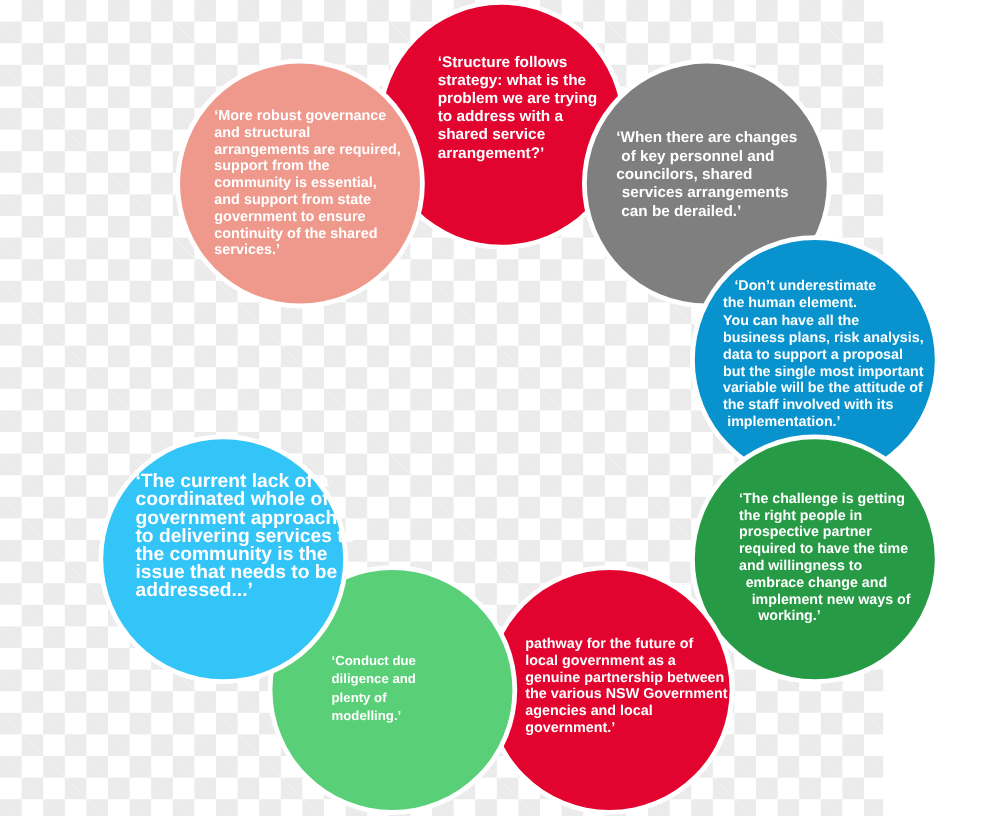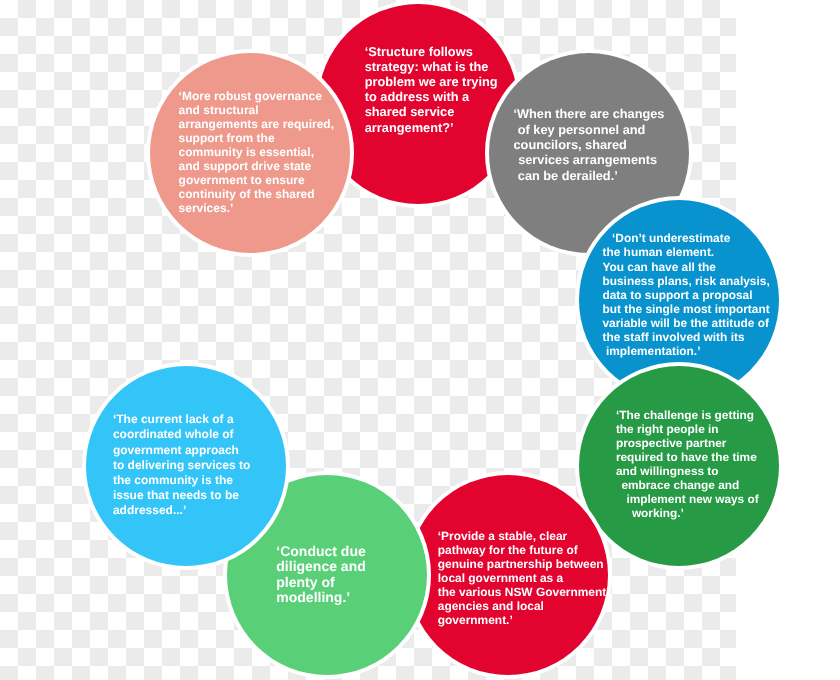--- a/index.html
+++ b/index.html
@@ -28,23 +28,23 @@
 .b0 .q{left:46.7px;top:40.1px;font-size:12.8px;line-height:15.1px}
 .b1{left:488.5px;top:52.6px;background:#7f7f7f;z-index:2}
 .b1 .q{left:25.0px;top:53.9px;font-size:12.75px;line-height:15.3px}
 .b2{left:579.2px;top:199.5px;background:#0893ce;z-index:3}
 .b2 .q{left:23.3px;top:31.9px;font-size:11.9px;line-height:14.1px}
 .b3{left:579px;top:366.4px;background:#269a45;z-index:4}
 .b3 .q{left:36.9px;top:42.9px;font-size:11.85px;line-height:13.95px}
 .b4{left:407.9px;top:475.4px;background:#e2032f;z-index:5}
 .b4 .q{left:29.9px;top:54.5px;font-size:11.95px;line-height:13.95px}
 .b5{left:227.0px;top:475.0px;background:#59cf77;z-index:6}
-.b5 .q{left:49.3px;top:69.0px;font-size:14px;line-height:15.25px}
+.b5 .q{left:49.3px;top:69.0px;font-size:11px;line-height:15.25px}
 .b6{left:86.0px;top:366.4px;background:#33c5f8;z-index:7}
-.b6 .q{left:26.9px;top:46px;font-size:12px;line-height:15.1px}
+.b6 .q{left:26.9px;top:28px;font-size:16px;line-height:15.1px}
 .b7{left:54.3px;top:199.0px;background:#e2032f;z-index:8}
 .b7 .q{left:21.6px;top:58.5px;font-size:12.6px;line-height:15.0px}
 .b8{left:149.7px;top:53.0px;background:#ee998c;z-index:9}
 .b8 .q{left:28.9px;top:36.0px;font-size:12.0px;line-height:14.0px}
 </style>
 </head>
 <body>
 
 <div id="stage">
   <div class="bubble b0">
@@ -86,24 +86,23 @@
         <span class="ln">prospective partner</span>
         <span class="ln">required to have the time</span>
         <span class="ln">and willingness to</span>
         <span class="ln" style="padding-left:5.5px">embrace change and</span>
         <span class="ln" style="padding-left:10.5px">implement new ways of</span>
         <span class="ln" style="padding-left:16px">working.’</span>
       </blockquote>
   </div>
   <div class="bubble b4">
     <blockquote class="q">
-        <span class="ln">‘Provide a stable, clear</span>
         <span class="ln">pathway for the future of</span>
+        <span class="ln">local government as a</span>
         <span class="ln">genuine partnership between</span>
-        <span class="ln">local government as a</span>
         <span class="ln">the various NSW Government</span>
         <span class="ln">agencies and local</span>
         <span class="ln">government.’</span>
       </blockquote>
   </div>
   <div class="bubble b5">
     <blockquote class="q">
         <span class="ln">‘Conduct due</span>
         <span class="ln">diligence and</span>
         <span class="ln">plenty of</span>
@@ -121,19 +120,19 @@
         <span class="ln">addressed...’</span>
       </blockquote>
   </div>
   <div class="bubble b8">
     <blockquote class="q">
         <span class="ln">‘More robust governance</span>
         <span class="ln">and structural</span>
         <span class="ln">arrangements are required,</span>
         <span class="ln">support from the</span>
         <span class="ln">community is essential,</span>
-        <span class="ln">and support drive state</span>
+        <span class="ln">and support from state</span>
         <span class="ln">government to ensure</span>
         <span class="ln">continuity of the shared</span>
         <span class="ln">services.’</span>
       </blockquote>
   </div>
 </div>
 
 </body></html>

